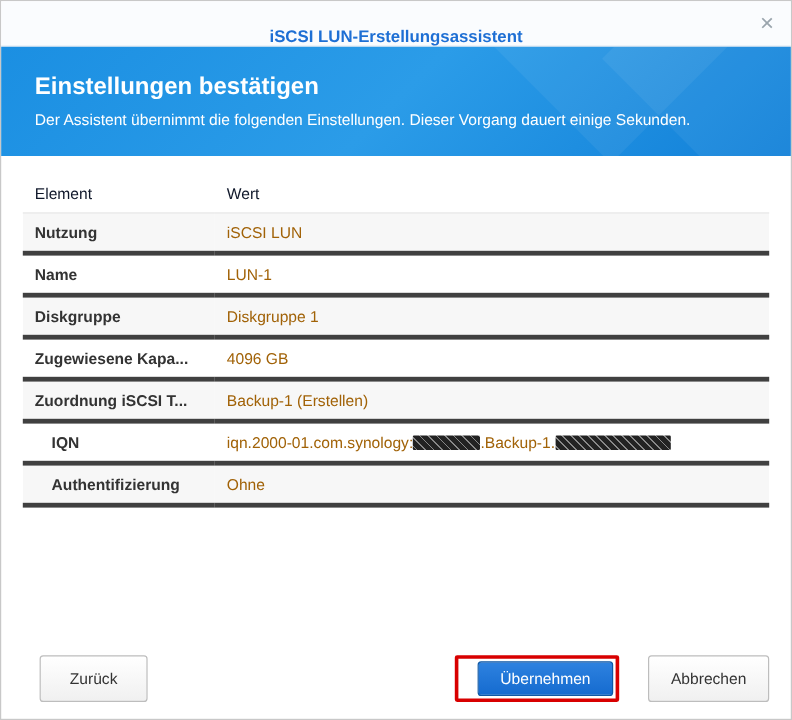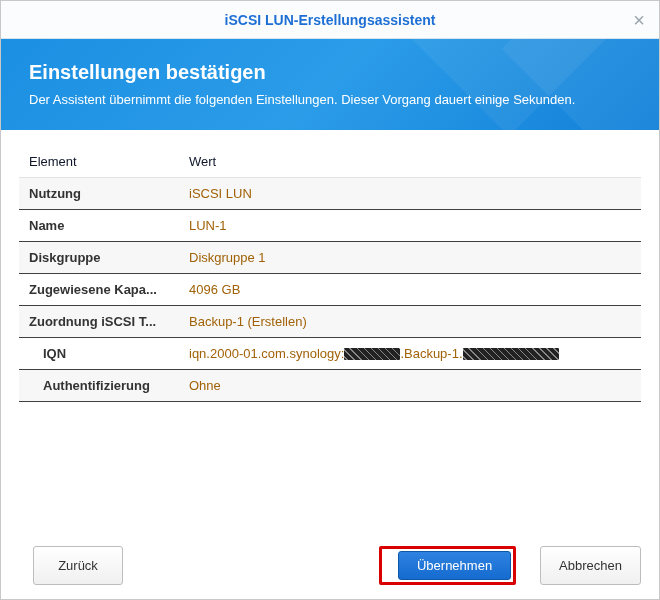--- a/index.html
+++ b/index.html
@@ -15,21 +15,21 @@
     height: 600px;
     border: 1px solid #c8c8c8;
     position: relative;
     background: #fff;
   }
   .titlebar {
     height: 38px;
     background: #fafcfe;
     border-bottom: 1px solid #d6e4f0;
     display: flex;
-    align-items: center;
+    align-items: flex-end;
     justify-content: center;
     position: relative;
   }
   .titlebar-title {
     color: #1e6fd4;
     font-weight: 600;
     font-size: 14px;
   }
   .close-icon {
     position: absolute;
@@ -78,21 +78,21 @@
   .table th {
     text-align: left;
     color: #0f172a;
     font-weight: 400;
     padding: 8px 10px;
     border-bottom: 1px solid #e3e3e3;
     font-size: 13px;
   }
   .table td {
     padding: 8px 10px;
-    border-bottom: 1px solid #404040;
+    border-bottom: 4px solid #404040;
     font-size: 13px;
     white-space: nowrap;
     overflow: hidden;
     text-overflow: ellipsis;
   }
   .table tr.alt td { background: #f7f7f7; }
   .col-key {
     width: 160px;
     font-weight: 600;
     color: #333;

